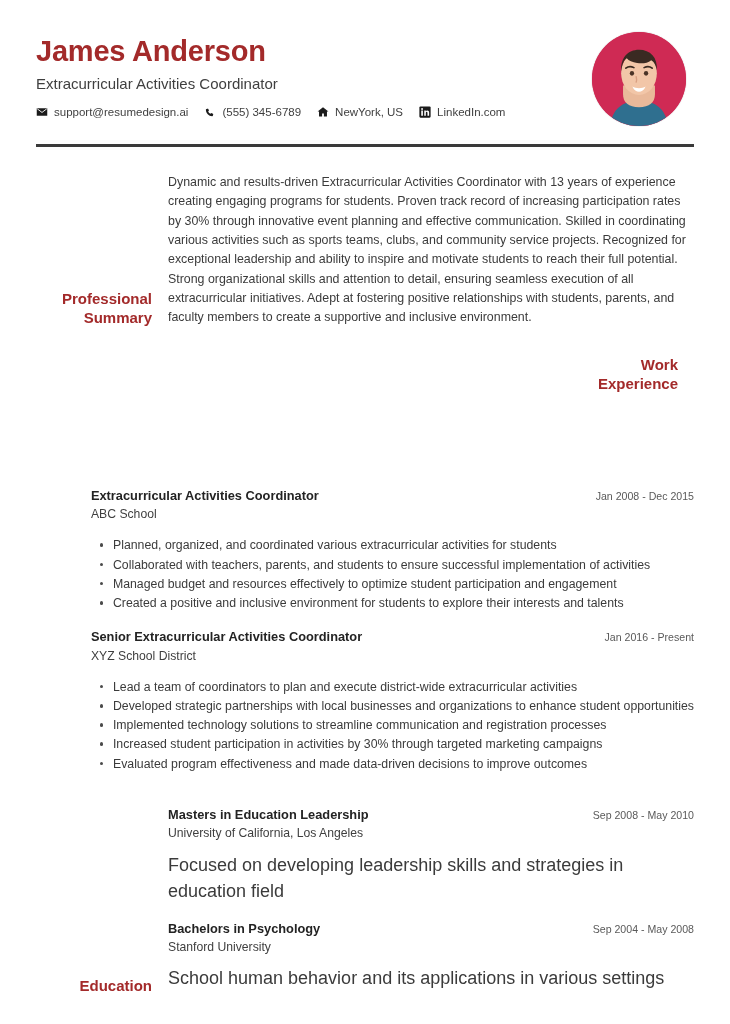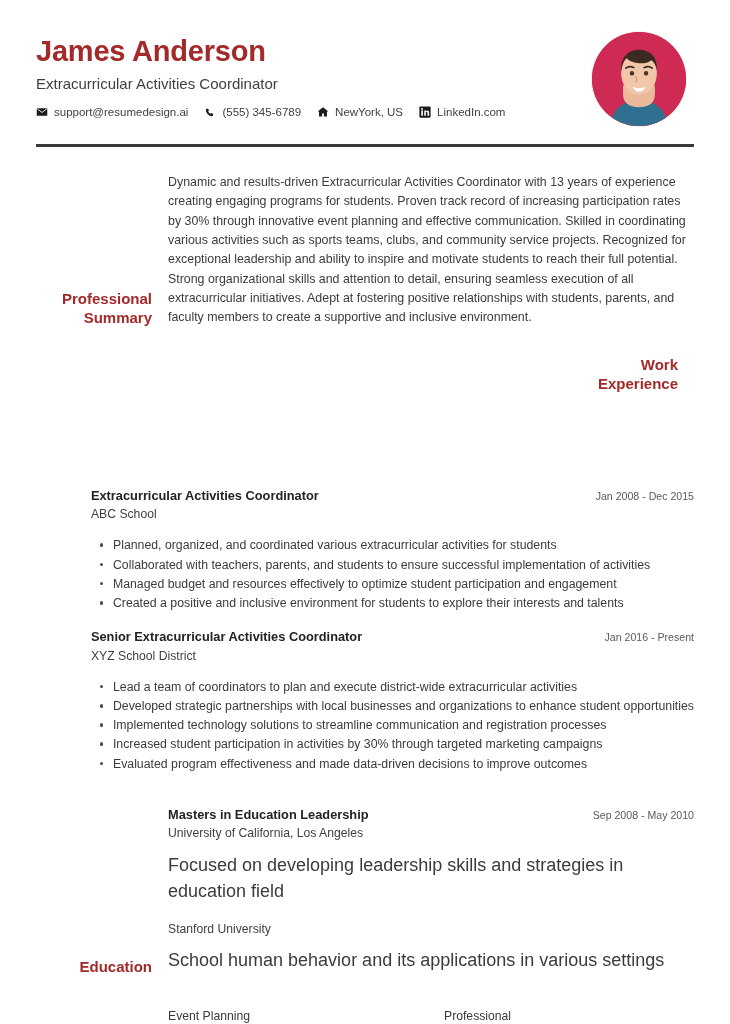--- a/index.html
+++ b/index.html
@@ -201,20 +201,24 @@
       <div class="entry">
         <div class="entry-head">
           <div class="entry-title">Masters in Education Leadership</div>
           <div class="entry-date">Sep 2008 - May 2010</div>
         </div>
         <div class="entry-org">University of California, Los Angeles</div>
         <div class="entry-desc">Focused on developing leadership skills and strategies in education field</div>
       </div>
 
       <div class="entry">
+        <div class="entry-head">
+          <div class="entry-title">Bachelors in Psychology</div>
+          <div class="entry-date">Sep 2004 - May 2008</div>
+        </div>
         <div class="entry-org">Stanford University</div>
         <div class="entry-desc">School human behavior and its applications in various settings</div>
       </div>
 
     </div>
   </div>
 
   <div class="section" id="skills-section">
     <div class="sec-label">Skills</div>
     <div class="sec-body">

